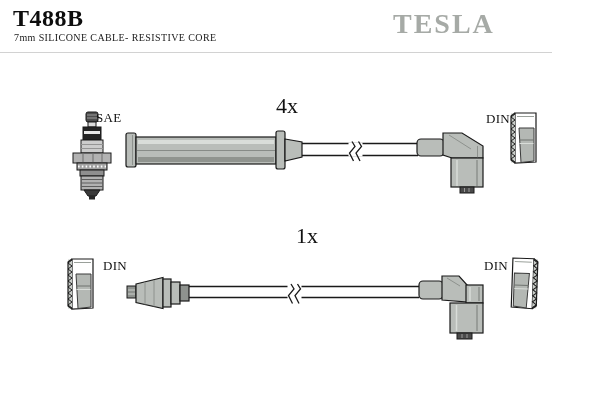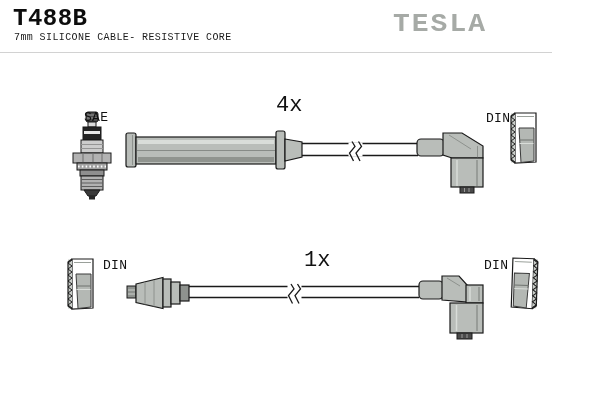--- a/index.html
+++ b/index.html
@@ -1,18 +1,18 @@
 <!DOCTYPE html>
 <html><head>
 <meta charset="utf-8">
 <style>
   html,body{margin:0;padding:0;background:#fff;}
   .stage{
     position:relative;width:552px;height:400px;background:#ffffff;overflow:hidden;
-    font-family:Liberation Mono, monospace;color:#111;
+    font-family:Liberation Serif, serif;color:#111;
   }
   .part-number{
     position:absolute;left:13px;top:5px;font-size:24px;font-weight:bold;
     letter-spacing:.5px;color:#0d0d0d;
   }
   .subtitle{
     position:absolute;left:14px;top:32px;font-size:10px;letter-spacing:.4px;color:#1a1a1a;
   }
   .brand-logo{
     position:absolute;left:393px;top:8px;font-size:28px;font-weight:bold;
@@ -148,21 +148,21 @@
         <line x1="477" y1="305" x2="477" y2="331" stroke="#8e928e" stroke-width="1.5"></line>
         <rect x="457" y="333" width="15" height="6" fill="#4a4a4a" stroke="#1a1a1a"></rect>
         <line x1="462" y1="334" x2="462" y2="338" stroke="#9a9a9a" stroke-width="1"></line>
         <line x1="467" y1="334" x2="467" y2="338" stroke="#9a9a9a" stroke-width="1"></line>
       </g>
 
       <use href="#din-terminal" transform="translate(541,257) scale(-1,1) rotate(-2)"></use>
     </g>
   </svg>
 
-  <div class="lbl" style="left:84px;top:110px;">SAE</div>
+  <div class="lbl" style="left:96px;top:110px;">SAE</div>
   <div class="qty" style="left:276px;top:93px;">4x</div>
   <div class="lbl" style="left:486px;top:111px;">DIN</div>
 
   <div class="lbl" style="left:103px;top:258px;">DIN</div>
-  <div class="qty" style="left:296px;top:248px;margin-left:8px;">1x</div>
+  <div class="qty" style="left:296px;top:223px;">1x</div>
   <div class="lbl" style="left:484px;top:258px;">DIN</div>
 
 </div>
 
 </body></html>

